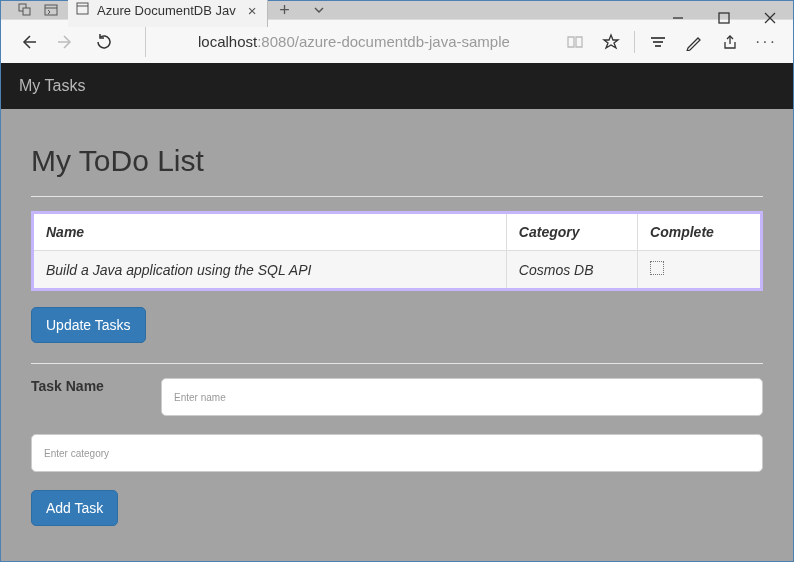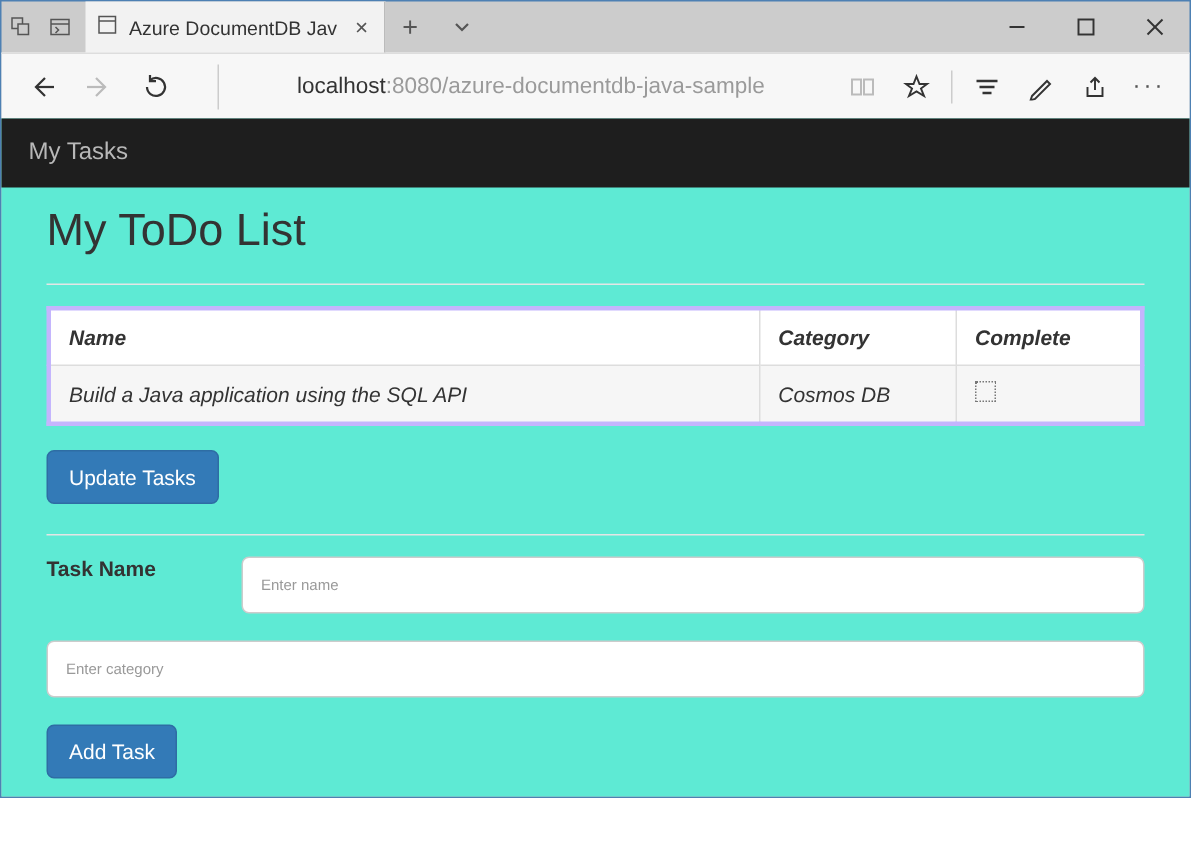--- a/index.html
+++ b/index.html
@@ -10,23 +10,24 @@
     height: 562px;
     overflow: hidden;
   }
 
   
   .chrome {
     background: #cccccc;
     border: 1px solid #4d80b3;
   }
   .titlebar {
-    height: 34px;
+    height: 18px;
     display: flex;
     align-items: flex-start;
+    padding-left: 11px;
   }
   .tb-left-btns {
     display: flex;
     align-items: center;
     height: 100%;
   }
   .tb-btn {
     width: 26px;
     height: 34px;
     display: flex;
@@ -101,30 +102,30 @@
     height: 30px;
     border-left: 1px solid #ccc;
     padding-left: 12px;
   }
   .addr-field .host{color:#333;margin-left:40px;}
   .right-icons{display:flex;align-items:center;gap:2px;}
   .ic-btn{width:34px;height:34px;display:flex;align-items:center;justify-content:center;color:#555;}
   .vsep{width:1px;height:22px;background:#ccc;margin:0 4px;}
 
   
-  .page{background:#5eead4;}
+  .page{background:#a3a3a3;}
   .navbar{
     background:#1e1e1e;
     color:#b8b8b8;
     height:46px;
     display:flex;align-items:center;
     padding:0 18px;
     font-size:16px;
   }
-  .content{padding: 12px 30px;}
+  .content{padding: 35px 30px;}
   h1{font-size:30px;font-weight:400;color:#333;margin-bottom:18px;}
   hr{border:none;border-top:1px solid #e5e5e5;margin:10px 0 14px;}
   table{
     width:100%;
     border-collapse:collapse;
     border:3px solid #c4b5fd;
     font-size:14px;
     font-style:italic;
   }
   th,td{

